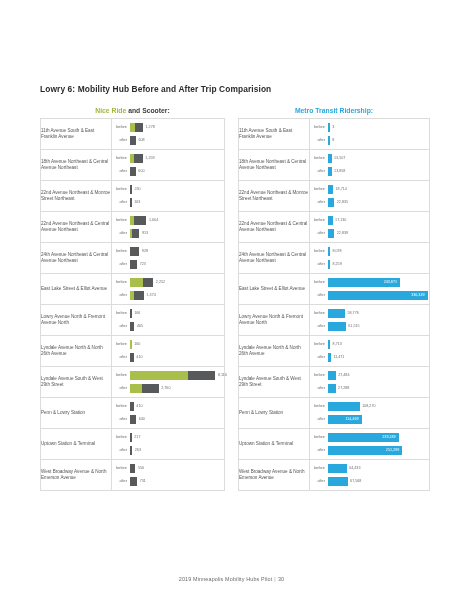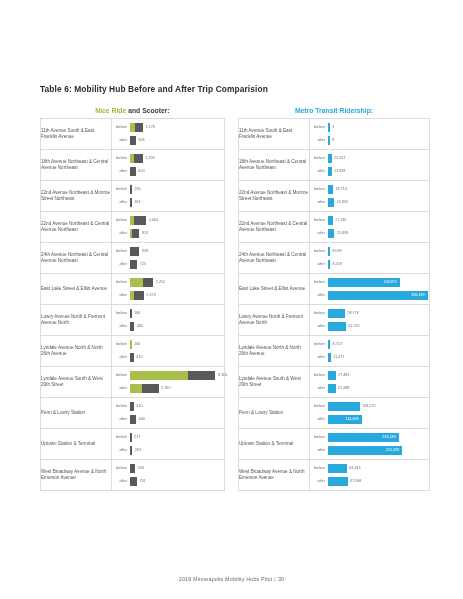--- a/index.html
+++ b/index.html
@@ -66,21 +66,21 @@
     position:absolute;left:0;top:576px;width:463px;text-align:center;
     font-size:5.4px;color:#6b6b6b;letter-spacing:.15px;
   }
   .footer .sep{color:#9a9a9a;padding:0 2px;}
 </style>
 </head>
 <body>
 
 <div class="page">
 
-  <div class="title">Table 6: Mobility Hub Before and After Trip Comparision</div>
+  <div class="title">Lowry 6: Mobility Hub Before and After Trip Comparision</div>
 
   <div class="panel left">
     <div class="panel-head">
       <span class="brand-green">Nice Ride</span><span class="brand-dark"> and Scooter:</span>
     </div>
     <table class="tbl">
       <tbody id="left-body">
           <tr>
             <td class="c-label">11th Avenue South &amp; East Franklin Avenue</td>
             <td class="c-bars">

